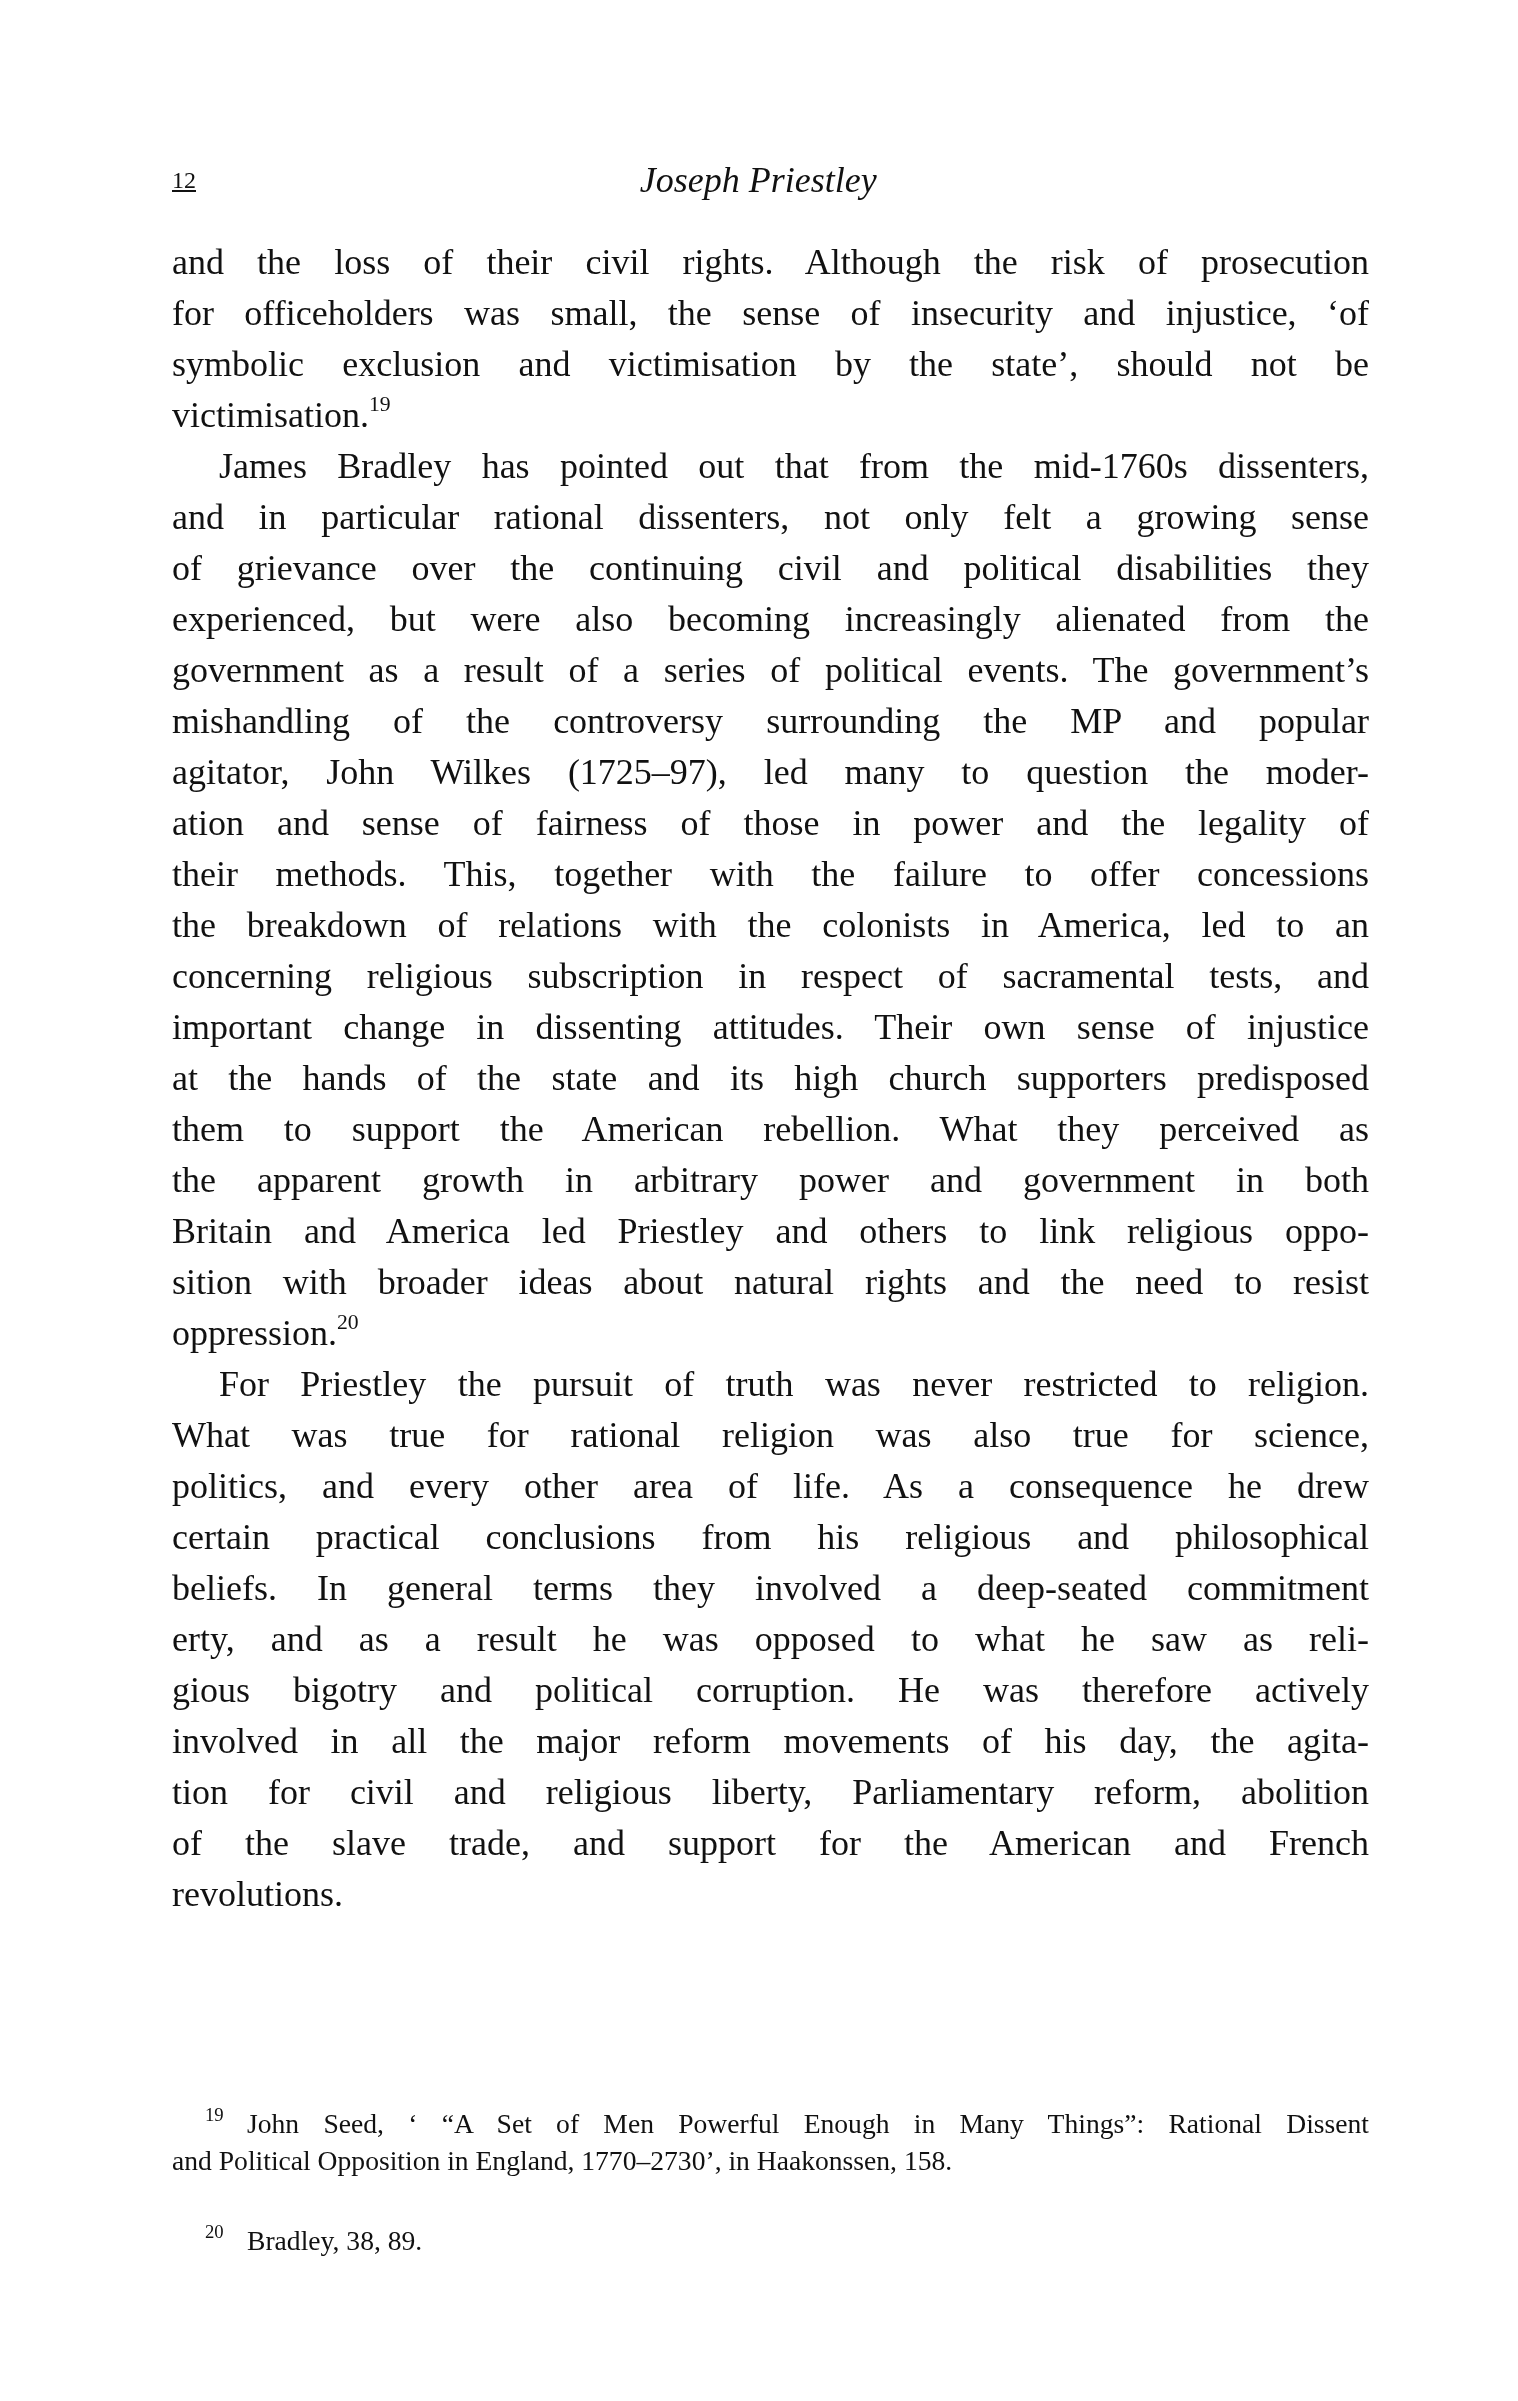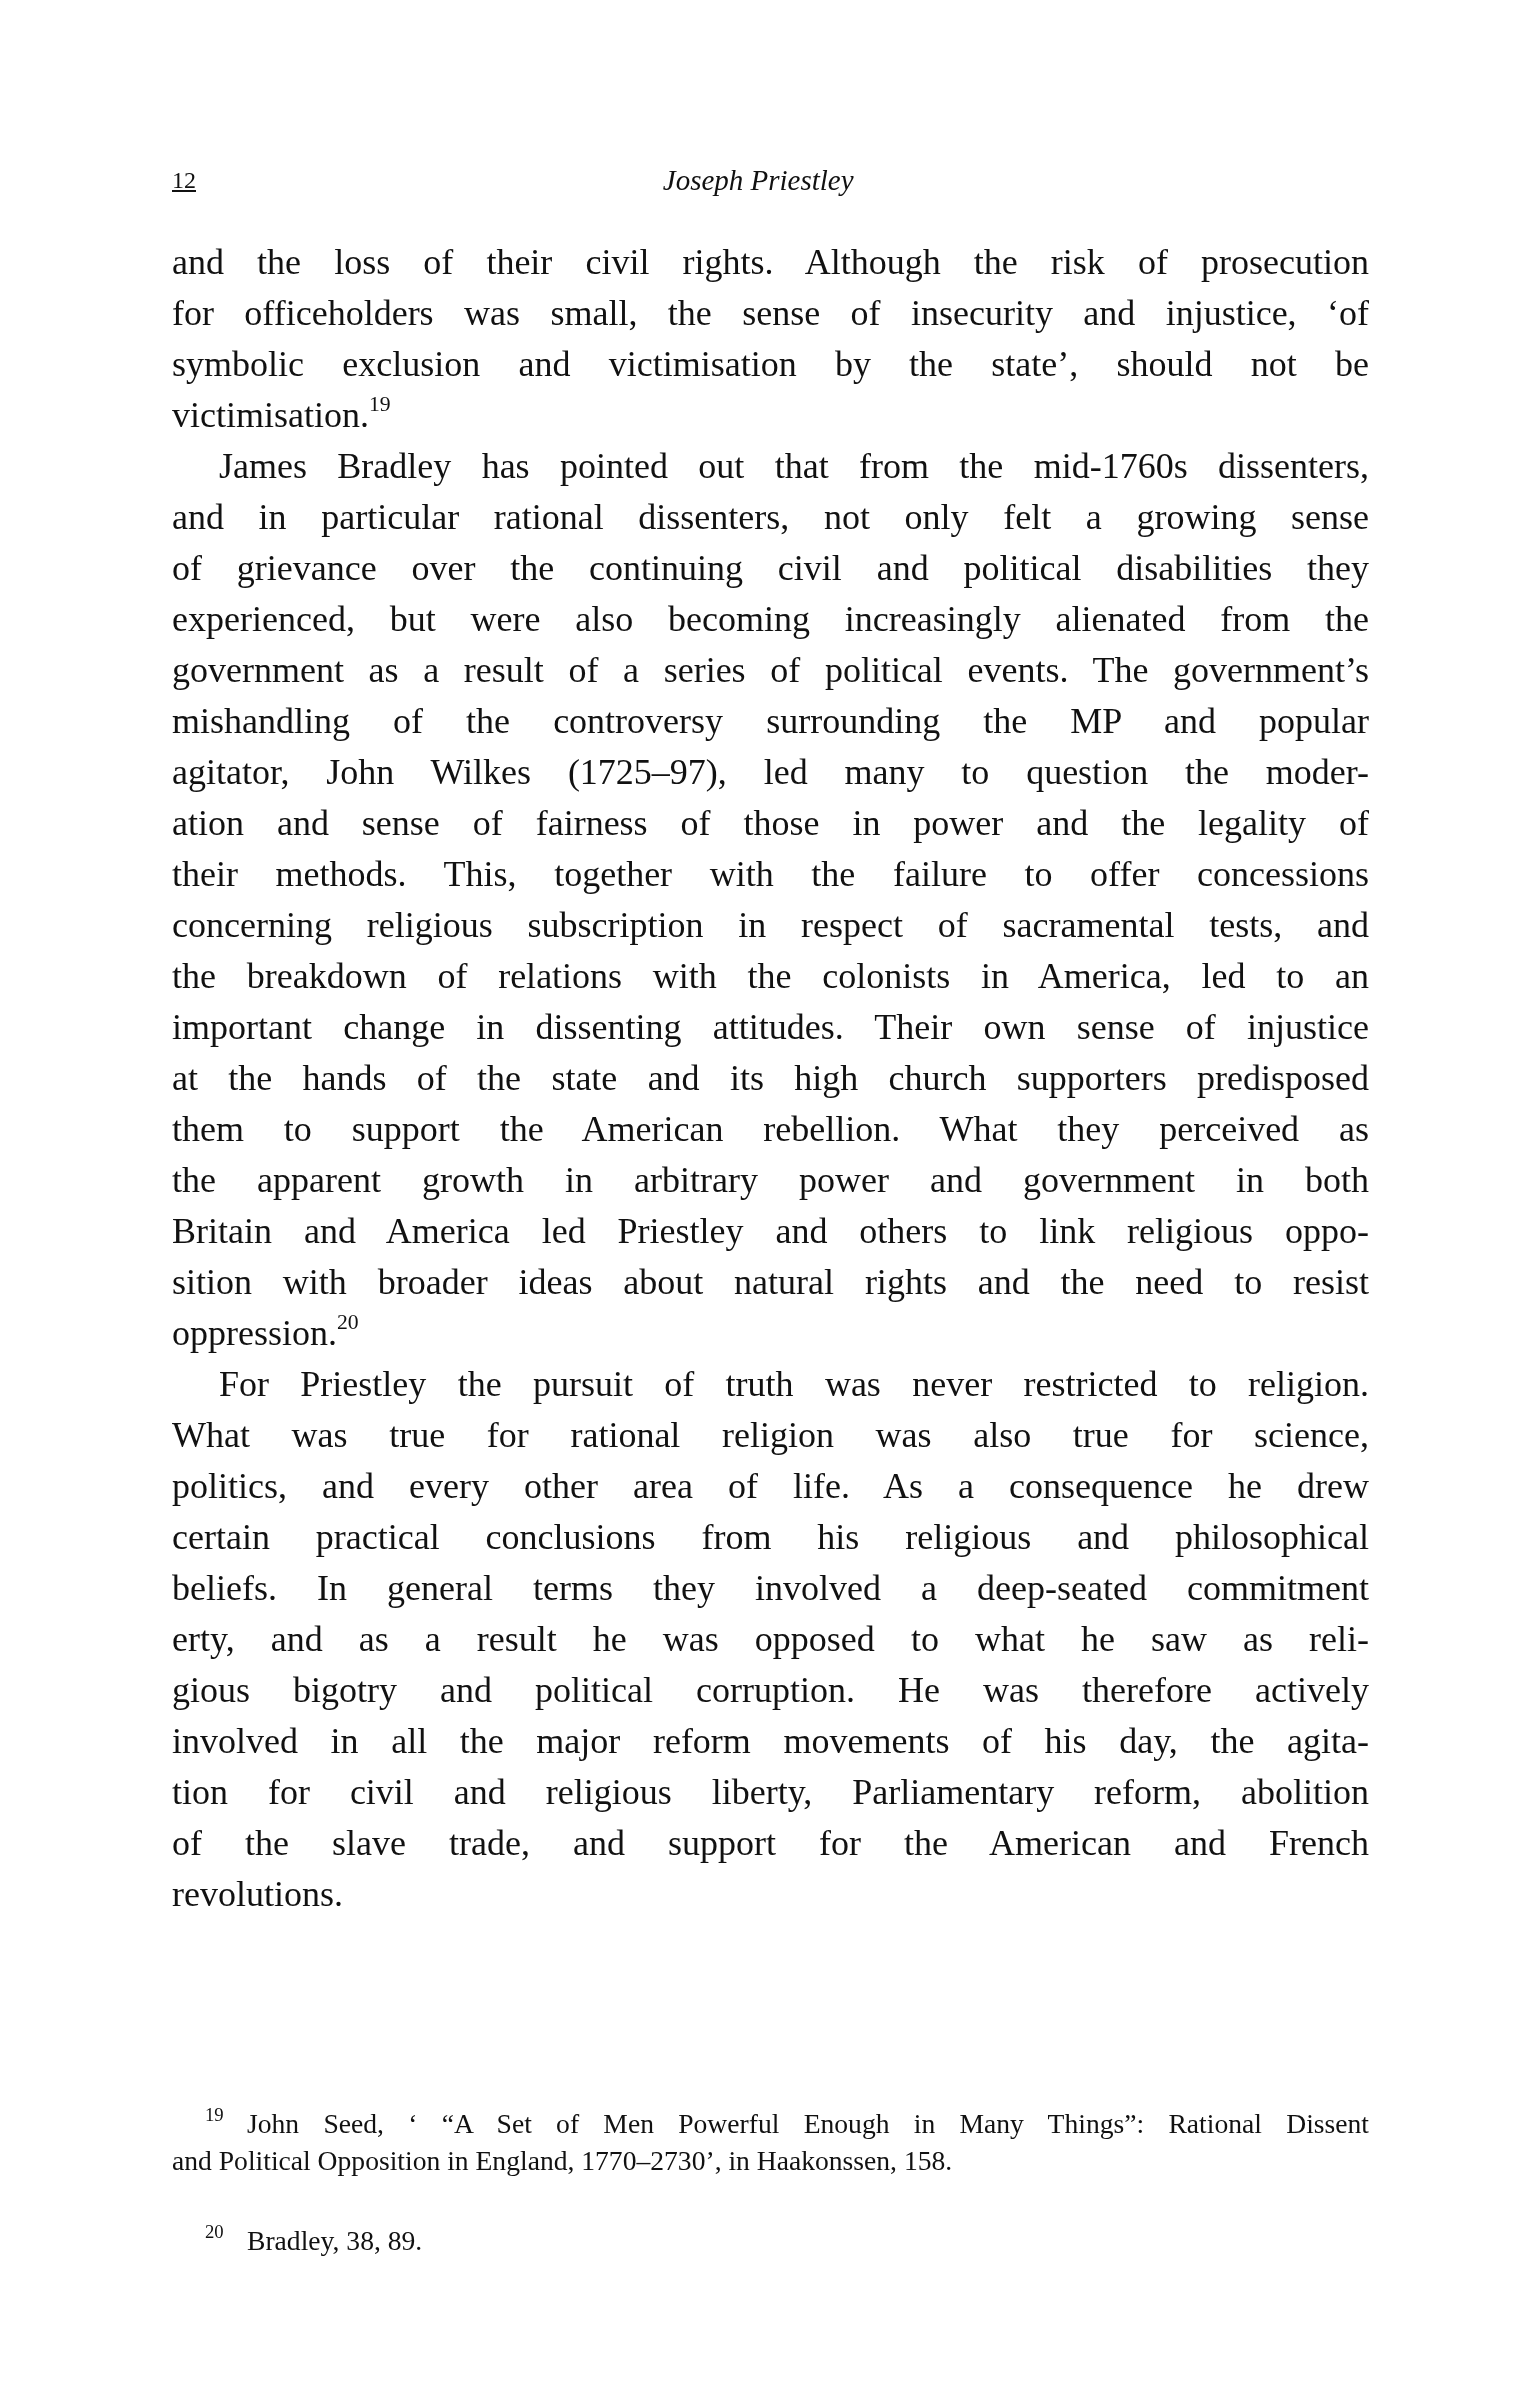--- a/index.html
+++ b/index.html
@@ -1,20 +1,20 @@
 <!DOCTYPE html>
 <html><head>
 <meta charset="utf-8">
 <style>
   html, body { margin: 0; padding: 0; background: #ffffff; }
   body { width: 1519px; height: 2402px; position: relative; overflow: hidden; color: #111111;
          font-family: "Liberation Serif", "DejaVu Serif", serif; }
   .running-head { position: absolute; top: 156px; left: 172px; width: 1197px; height: 49px; }
   .page-number { position: absolute; left: 0; top: 0; font-size: 24px; line-height: 49px; text-decoration: underline; }
-  .running-title { position: absolute; left: 0; right: 0; top: 0; text-align: center; font-style: italic; font-size: 29px; line-height: 49px; padding-left: 0; margin-left: -24.6px; }
+  .running-title { position: absolute; left: 0; right: 0; top: 0; text-align: center; font-style: italic; font-size: 36px; line-height: 49px; padding-left: 0; margin-left: -24.6px; }
   .body-text { position: absolute; top: 237px; left: 172px; width: 1197px; font-size: 36px; line-height: 51px; }
   .line { display: block; text-align: justify; text-align-last: justify; white-space: nowrap; height: 51px; overflow: visible; }
   .line.last { text-align-last: left; }
   .line.indent { padding-left: 47px; }
   sup { font-size: 21.7px; vertical-align: 0; position: relative; top: -15.8px; line-height: 0; }
   .footnotes { position: absolute; top: 2062px; left: 172px; width: 1197px; font-size: 27.6px; line-height: 37px; }
   .fn-line { display: block; text-align: justify; text-align-last: justify; white-space: nowrap; height: 37px; }
   .fn-line.last { text-align-last: left; }
   .fn-first { padding-left: 33px; margin-top: 43px; }
   .fn-num { font-size: 18.7px; position: relative; top: -11.8px; display: inline-block; width: 42px; }
@@ -37,22 +37,22 @@
     <div>
       <span class="line indent"><span>James Bradley has pointed out that from the mid-1760s dissenters,</span></span>
       <span class="line"><span>and in particular rational dissenters, not only felt a growing sense</span></span>
       <span class="line"><span>of grievance over the continuing civil and political disabilities they</span></span>
       <span class="line"><span>experienced, but were also becoming increasingly alienated from the</span></span>
       <span class="line"><span>government as a result of a series of political events. The government’s</span></span>
       <span class="line"><span>mishandling of the controversy surrounding the MP and popular</span></span>
       <span class="line"><span>agitator, John Wilkes (1725–97), led many to question the moder-</span></span>
       <span class="line"><span>ation and sense of fairness of those in power and the legality of</span></span>
       <span class="line"><span>their methods. This, together with the failure to offer concessions</span></span>
+      <span class="line"><span>the breakdown of relations with the colonists in America, led to an</span></span>
       <span class="line"><span>concerning religious subscription in respect of sacramental tests, and</span></span>
-      <span class="line"><span>the breakdown of relations with the colonists in America, led to an</span></span>
       <span class="line"><span>important change in dissenting attitudes. Their own sense of injustice</span></span>
       <span class="line"><span>at the hands of the state and its high church supporters predisposed</span></span>
       <span class="line"><span>them to support the American rebellion. What they perceived as</span></span>
       <span class="line"><span>the apparent growth in arbitrary power and government in both</span></span>
       <span class="line"><span>Britain and America led Priestley and others to link religious oppo-</span></span>
       <span class="line"><span>sition with broader ideas about natural rights and the need to resist</span></span>
       <span class="line last"><span>oppression.</span><sup>20</sup></span>
     </div>
     <div>
       <span class="line indent"><span>For Priestley the pursuit of truth was never restricted to religion.</span></span>

